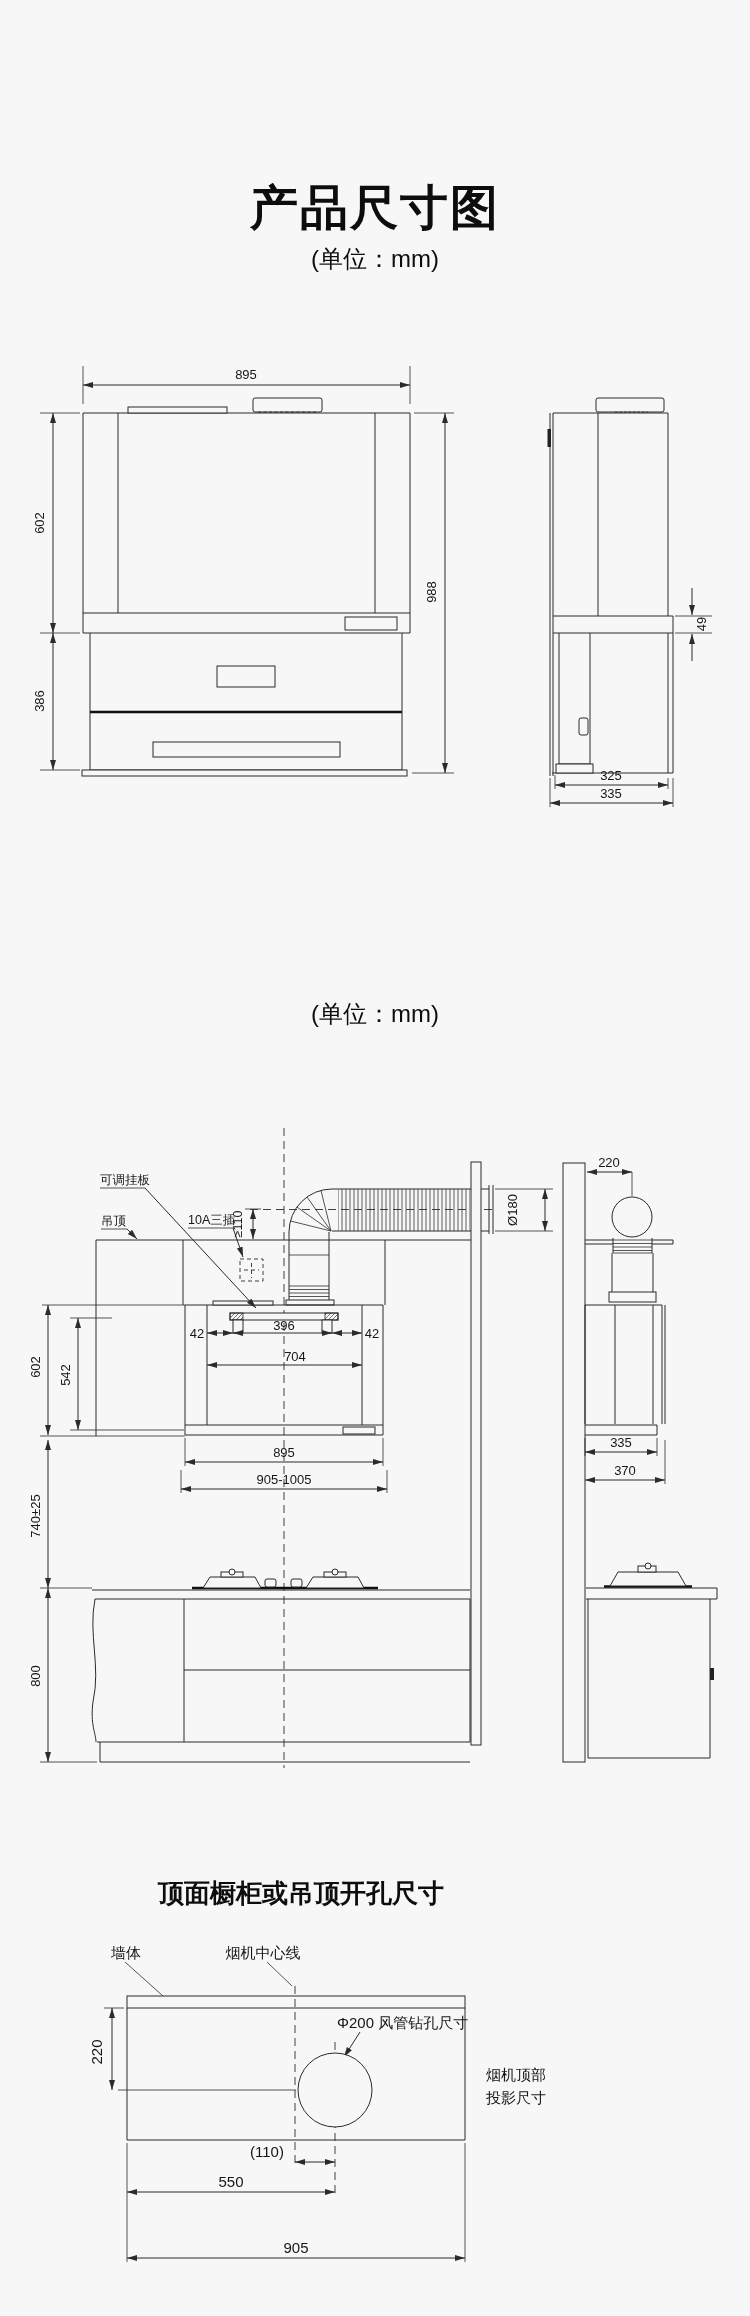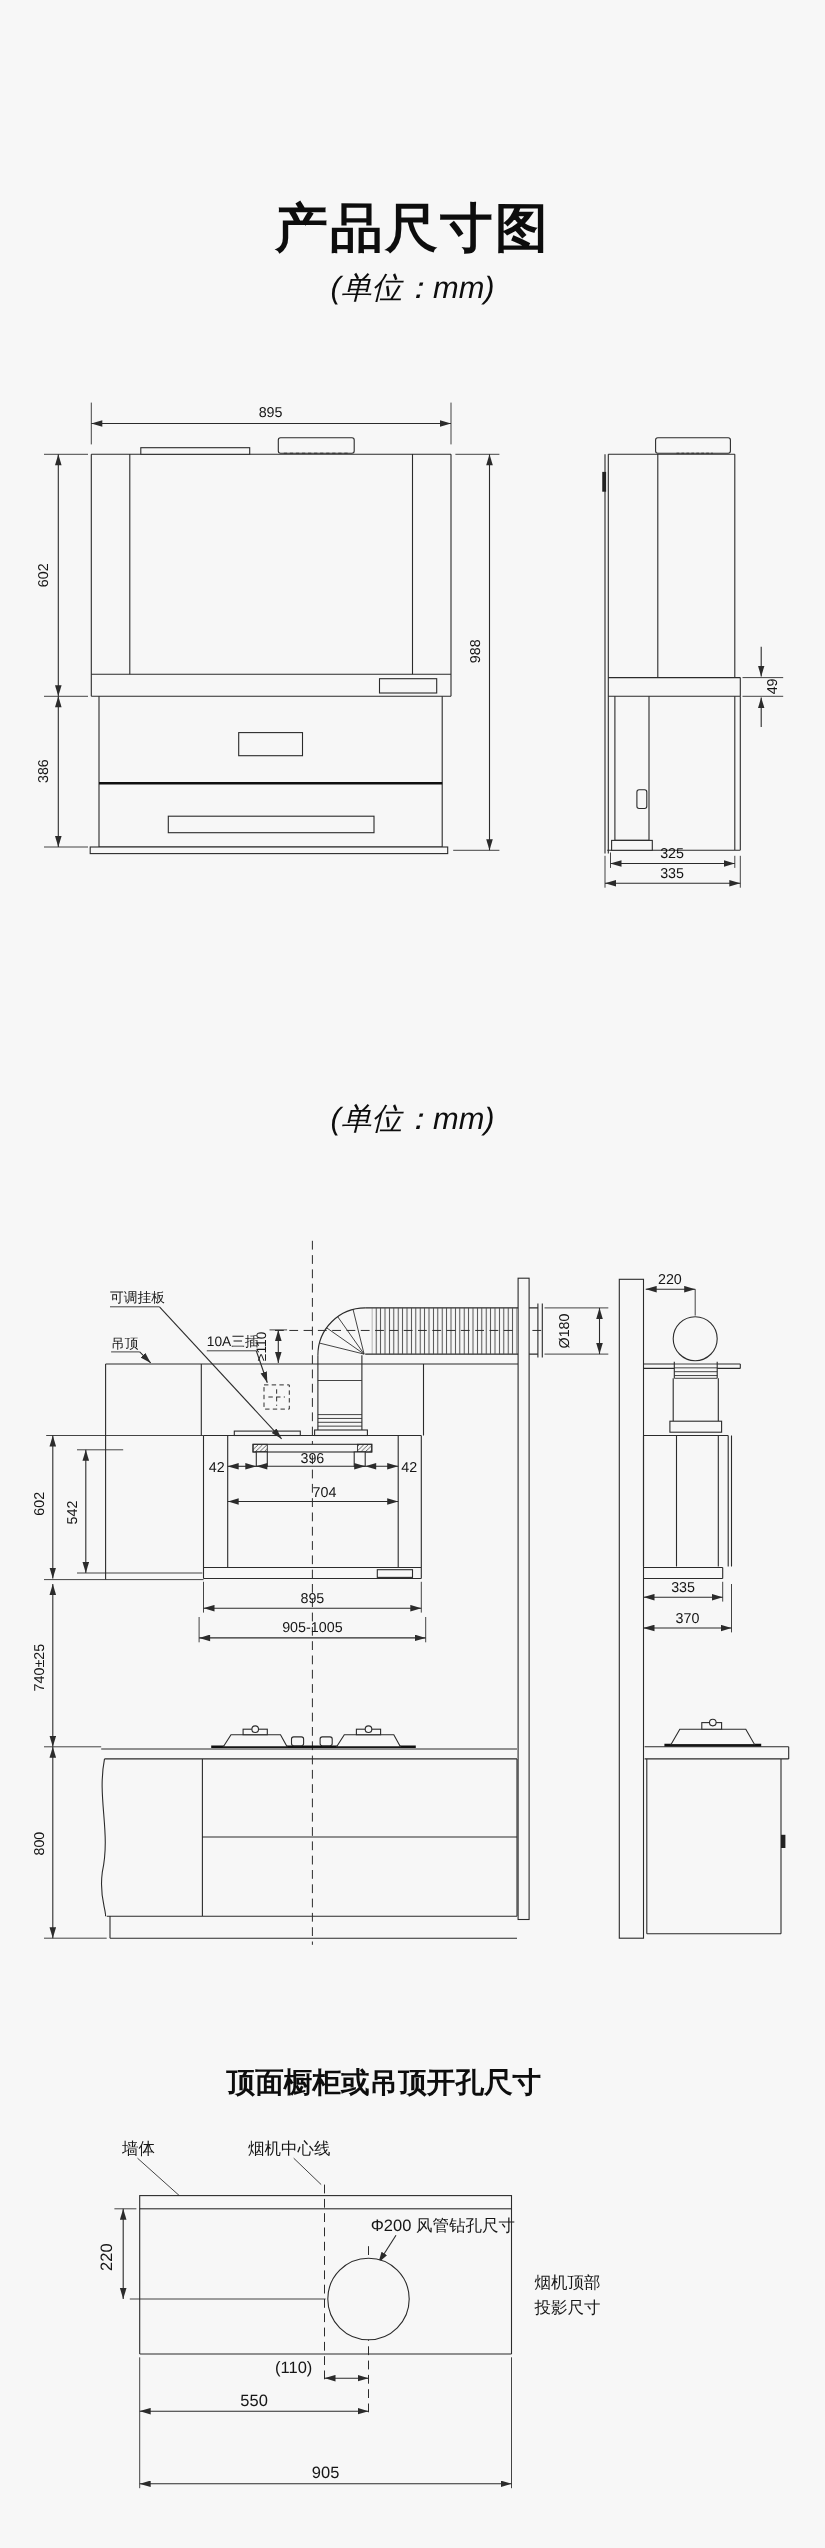--- a/index.html
+++ b/index.html
@@ -1,21 +1,21 @@
 <!DOCTYPE html>
 <html><head>
 <meta charset="utf-8">
 <style>
   html,body{margin:0;padding:0;}
   body{background:#e9e9e9;}
   #page{position:relative;width:750px;height:2316px;background:#f7f7f7;margin:0 auto;overflow:hidden;
         font-family:"Liberation Sans","DejaVu Sans",sans-serif;color:#111;}
   .h-title{position:absolute;left:0;width:750px;text-align:center;font-size:48px;font-weight:bold;letter-spacing:2px;color:#0d0d0d;}
-  .h-unit{position:absolute;left:0;width:750px;text-align:center;font-size:28px;color:#0d0d0d;font-style:italic;}
-  .h-sub{position:absolute;left:0;width:602px;text-align:center;font-size:26px;font-weight:bold;color:#0d0d0d;padding-left:48px;}
+  .h-unit{position:absolute;left:0;width:750px;text-align:center;font-size:24px;color:#0d0d0d;}
+  .h-sub{position:absolute;left:0;width:602px;text-align:center;font-size:26px;font-weight:bold;color:#0d0d0d;}
   .drw{position:absolute;left:0;}
   svg text{font-family:"Liberation Sans","DejaVu Sans",sans-serif;fill:#161616;}
   .dt{font-size:13px;}
   .cl{font-size:12.5px;}
   .bt{font-size:15px;}
   .ln{stroke:#2b2b2b;stroke-width:1;fill:none;}
   .lnt{stroke:#2b2b2b;stroke-width:0.8;fill:none;}
   .thk{stroke:#101010;stroke-width:2.4;fill:none;}
   .dim{stroke:#2b2b2b;stroke-width:1;fill:none;marker-start:url(#aS);marker-end:url(#aE);}
   .ar{stroke:#2b2b2b;stroke-width:1;fill:none;marker-end:url(#aE);}

